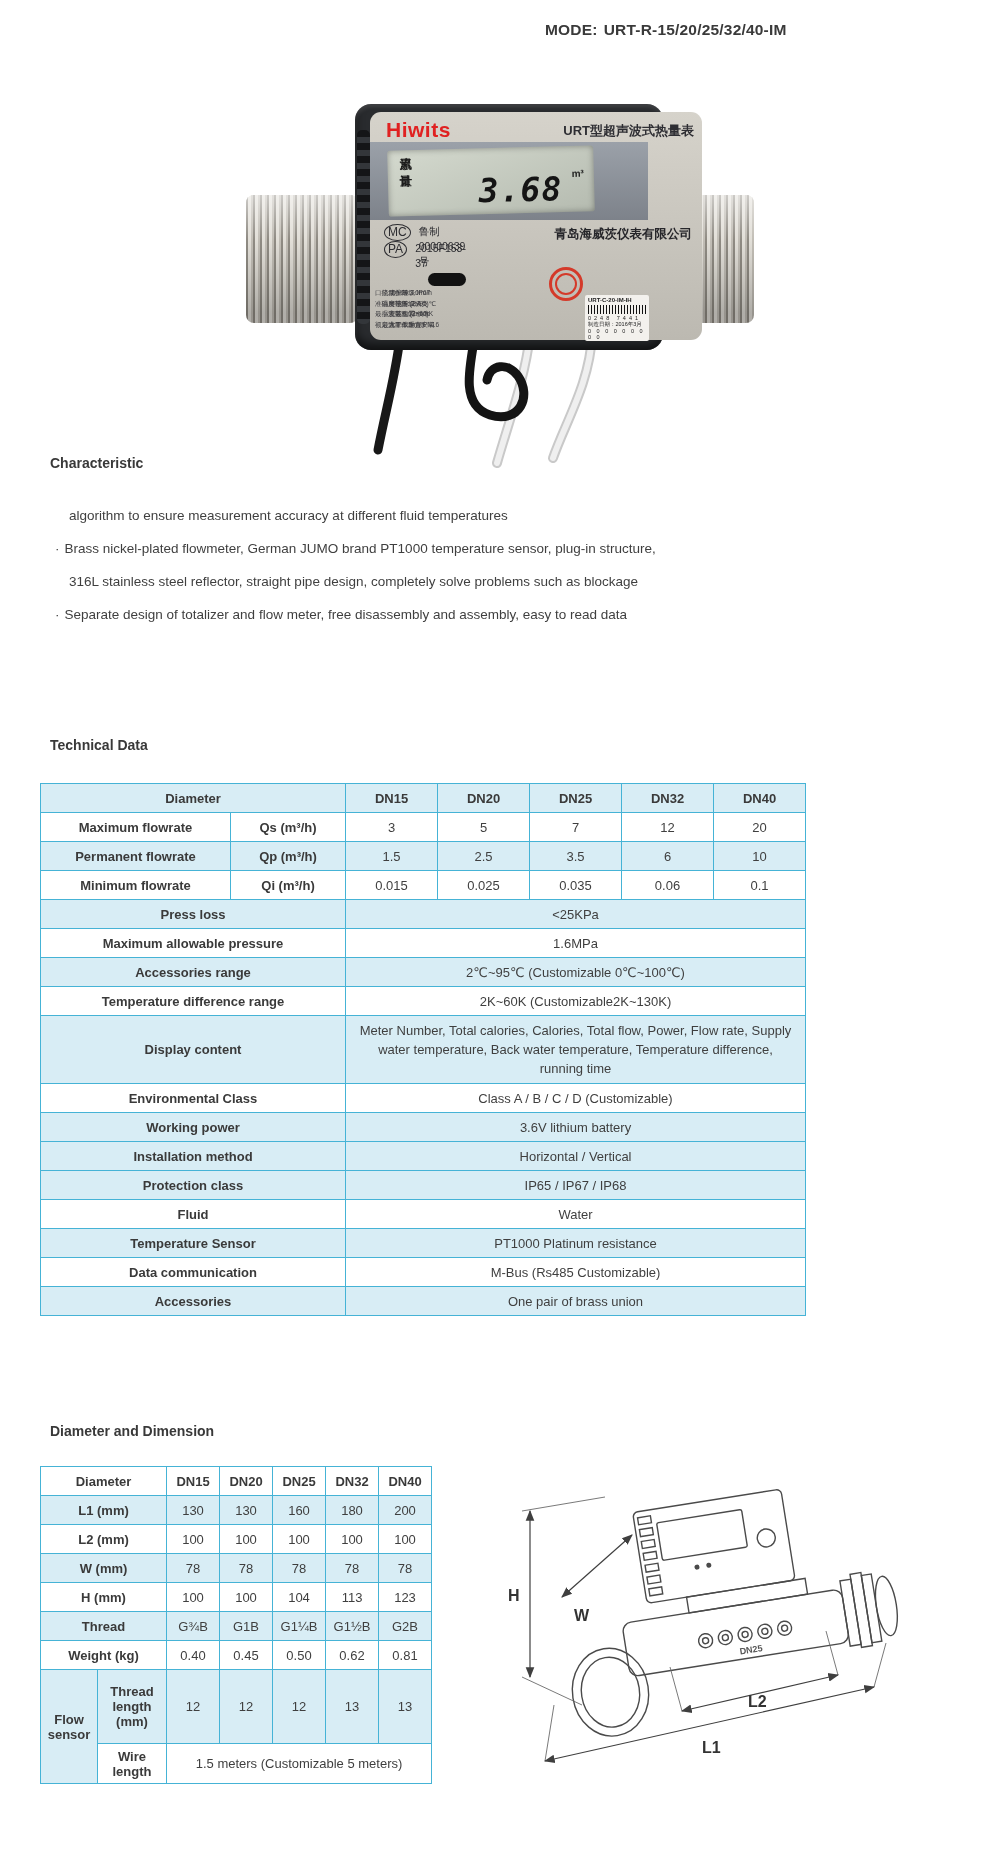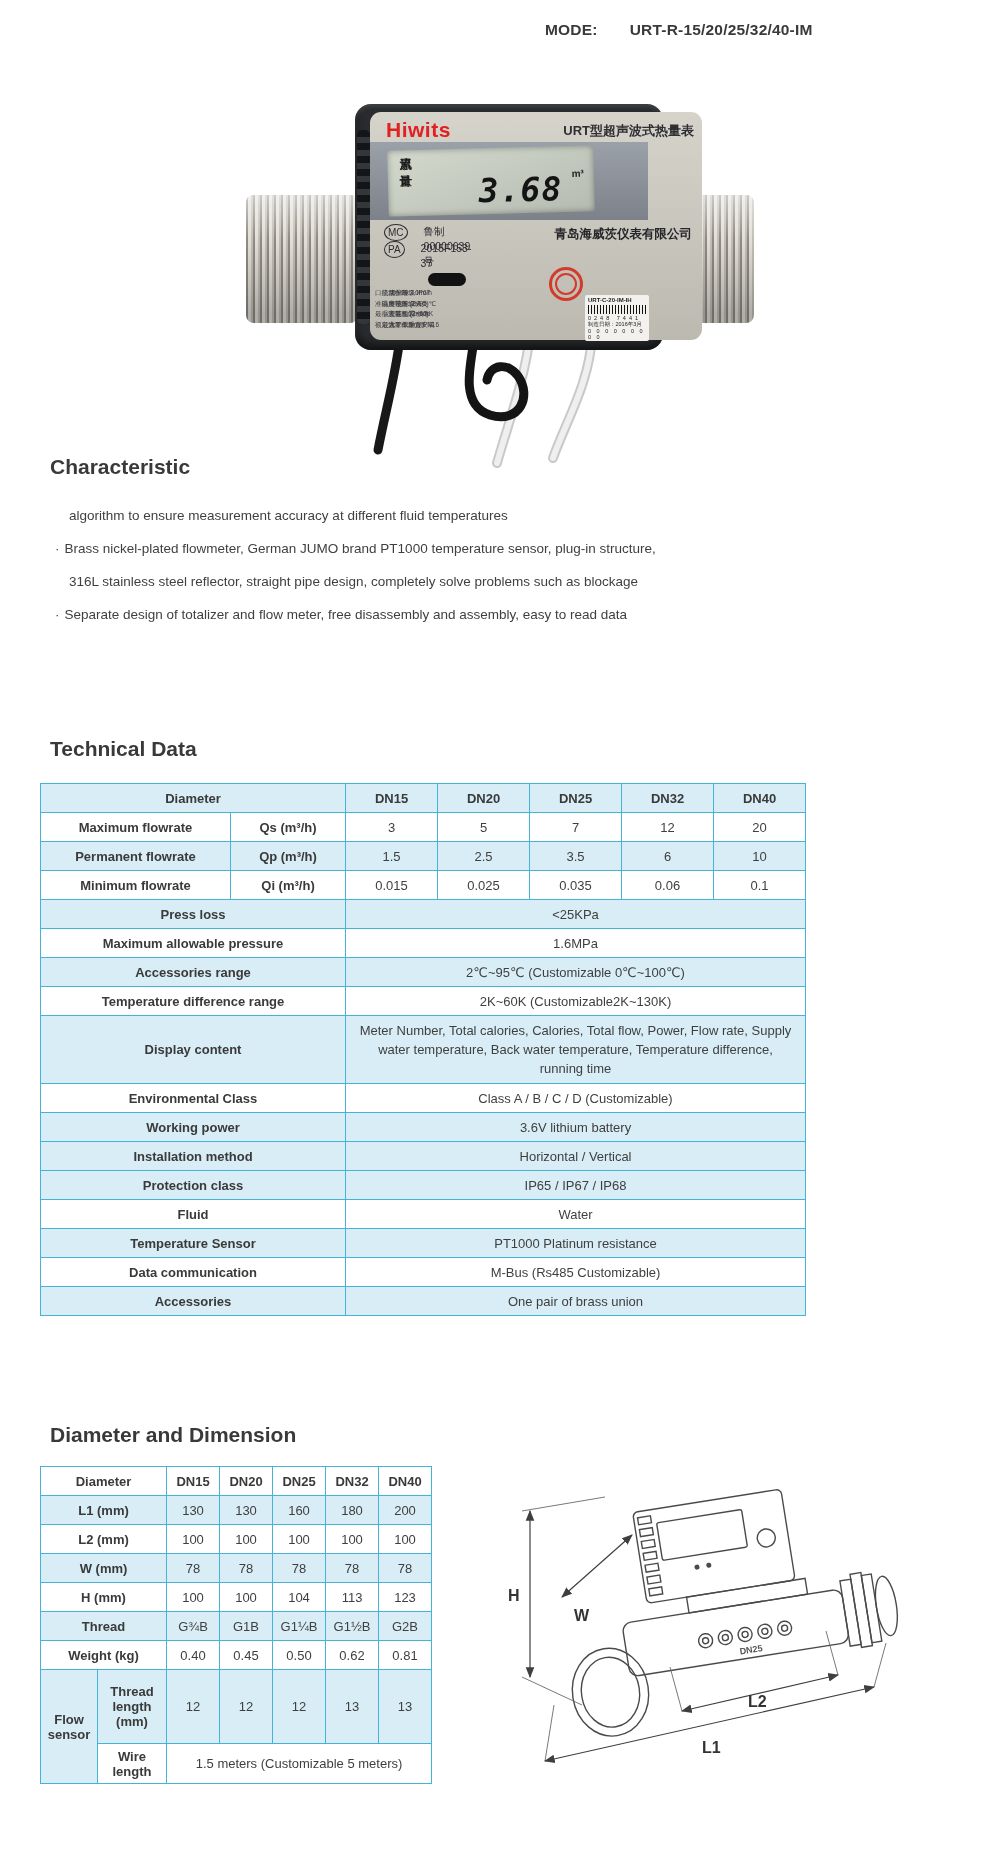--- a/index.html
+++ b/index.html
@@ -8,25 +8,25 @@
     --brand-red:#e02121;
     --text:#3d3d3d;
   }
   *{box-sizing:border-box}
   html,body{margin:0;padding:0}
   body{
     width:1000px;height:1852px;position:relative;background:#fff;
     font-family:"Liberation Sans","DejaVu Sans",sans-serif;color:var(--text);
   }
   .abs{position:absolute}
-  .section-title{font-size:21px;font-weight:bold;color:#393939}
+  .section-title{font-size:14px;font-weight:bold;color:#393939}
 
   
   .mode-line{top:21px;left:545px;font-size:15.5px;font-weight:bold;color:#3a3a3a;letter-spacing:.2px}
-  .mode-line .val{margin-left:32px}
+  .mode-line .val{margin-left:6px}
 
   
   .photo{left:240px;top:78px;width:520px;height:392px}
   .photo *{position:absolute}
   .pipe{top:117px;width:112px;height:128px;border-radius:8px;
     background:repeating-linear-gradient(90deg,#8f8b83 0 2px,#e2dfd8 2px 5px,#c2beb6 5px 7px);}
   .pipe::after{content:"";position:absolute;inset:0;border-radius:8px;
     background:linear-gradient(180deg,rgba(255,255,255,.55),rgba(255,255,255,0) 35%,rgba(0,0,0,.22) 92%);}
   .pipe-left{left:6px}
   .pipe-right{left:402px}
@@ -43,21 +43,21 @@
   .lcd-bezel{left:0;top:30px;width:278px;height:78px;background:linear-gradient(180deg,#9ba1a9,#7d828a);}
   .lcd{left:18px;top:6px;width:206px;height:66px;border-radius:3px;transform:rotate(-1.5deg);
     background:linear-gradient(160deg,#d4d9ce,#b5bbb0);box-shadow:inset 0 0 6px rgba(0,0,0,.35);}
   .lcd-labels{left:12px;top:6px;font-size:12px;font-weight:bold;color:#1d1d1d;letter-spacing:1px}
   .lcd-labels span{margin-right:20px}
   .lcd-value{right:32px;bottom:4px;font-family:"DejaVu Sans Mono","Liberation Mono",monospace;
     font-style:italic;font-weight:bold;font-size:33px;color:#141414;letter-spacing:1px}
   .lcd-unit{right:10px;top:22px;font-size:10px;font-weight:bold;color:#1d1d1d}
   .cert{left:14px;top:112px;font-size:10.5px;line-height:15px;color:#2d2d31;position:absolute}
   .cert .badge{display:inline-block;position:static;border:1px solid #2d2d31;border-radius:50%;
-    font-size:10px;padding:0 3px;margin-right:16px;vertical-align:1px}
+    font-size:12px;padding:0 3px;margin-right:8px;vertical-align:1px}
   .cert div{position:static}
   .company{right:10px;top:114px;font-size:12.5px;font-weight:600;color:#26262a}
   .pill{left:58px;top:161px;width:38px;height:13px;background:#121212;border-radius:7px}
   .stamp{left:179px;top:155px;width:34px;height:34px;border:3px solid #d43a2a;border-radius:50%}
   .stamp::after{content:"";position:absolute;inset:3px;border:2px solid #d43a2a;border-radius:50%}
   .specs{left:5px;top:176px;width:186px;display:flex;gap:7px;font-size:6.5px;line-height:10.5px;
     color:#3a3a3e;position:absolute}
   .specs div{position:static;white-space:nowrap}
   .sticker{left:345px;top:217px;width:64px;height:46px;background:#f3f1ed;border-radius:2px;
     padding:2px 3px;font-size:5.5px;line-height:6.5px;color:#222}

